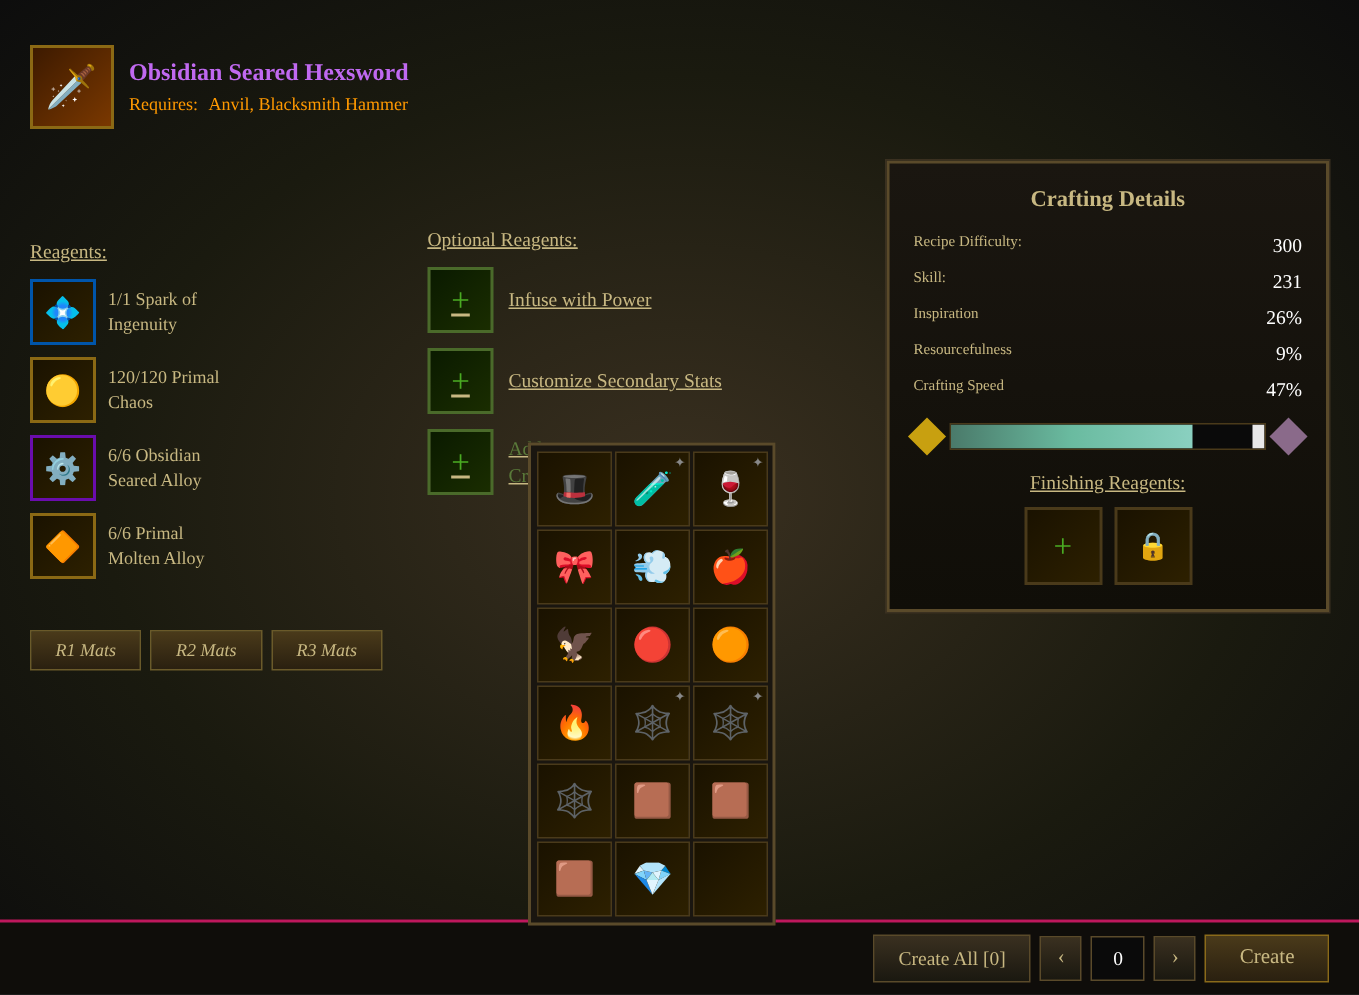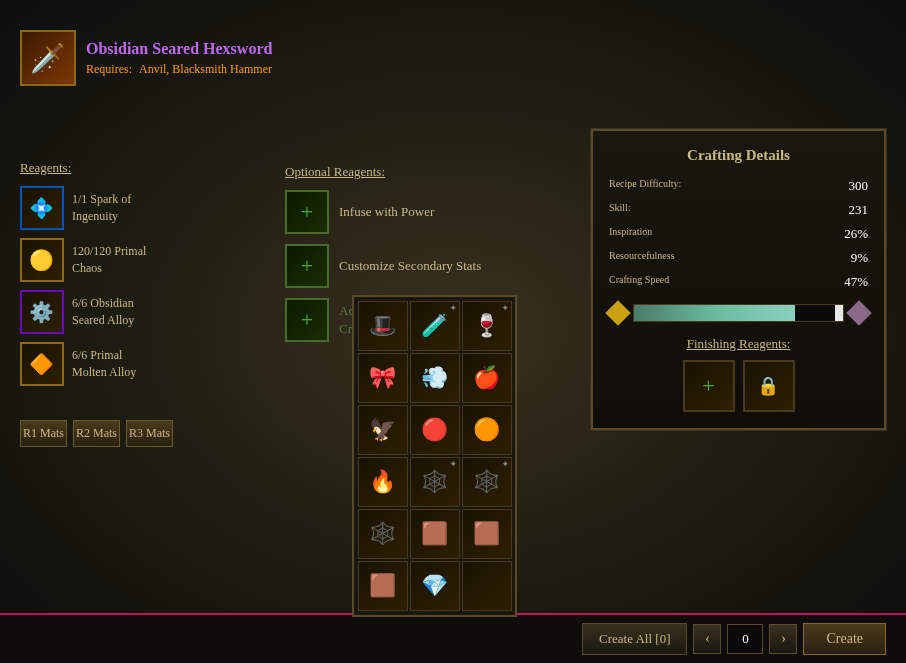--- a/index.html
+++ b/index.html
@@ -102,31 +102,33 @@
       top: 420px;
       left: 20px;
       display: flex;
       gap: 6px;
     }
     .mat-btn {
       background: linear-gradient(180deg, #4a3a1a, #2a2010);
       border: 1px solid #6a5a2a;
       color: #c8b882;
       font-size: 12px;
-      padding: 5px 2px;
+      padding: 5px 16px;
       cursor: pointer;
       font-family: inherit;
+      font-style: italic;
     }
 
     
     .optional-section {
       position: absolute;
-      top: 164px;
+      top: 152px;
       left: 285px;
       width: 250px;
+      text-decoration: underline;
     }
     .optional-title {
       color: #c8b882;
       font-size: 13px;
       margin-bottom: 10px;
       text-decoration: underline;
     }
 
     .optional-slot {
       display: flex;
@@ -203,21 +205,21 @@
       cursor: pointer;
     }
     .hide-unowned-label {
       color: #c8b882;
       font-size: 12px;
     }
 
     
     .crafting-panel {
       position: absolute;
-      top: 129px;
+      top: 107px;
       right: 20px;
       width: 295px;
       background: linear-gradient(180deg, #1a1610 0%, #100e08 100%);
       border: 2px solid #5a4a2a;
       padding: 16px;
     }
     .panel-title {
       color: #c8b882;
       font-size: 15px;
       text-align: center;

